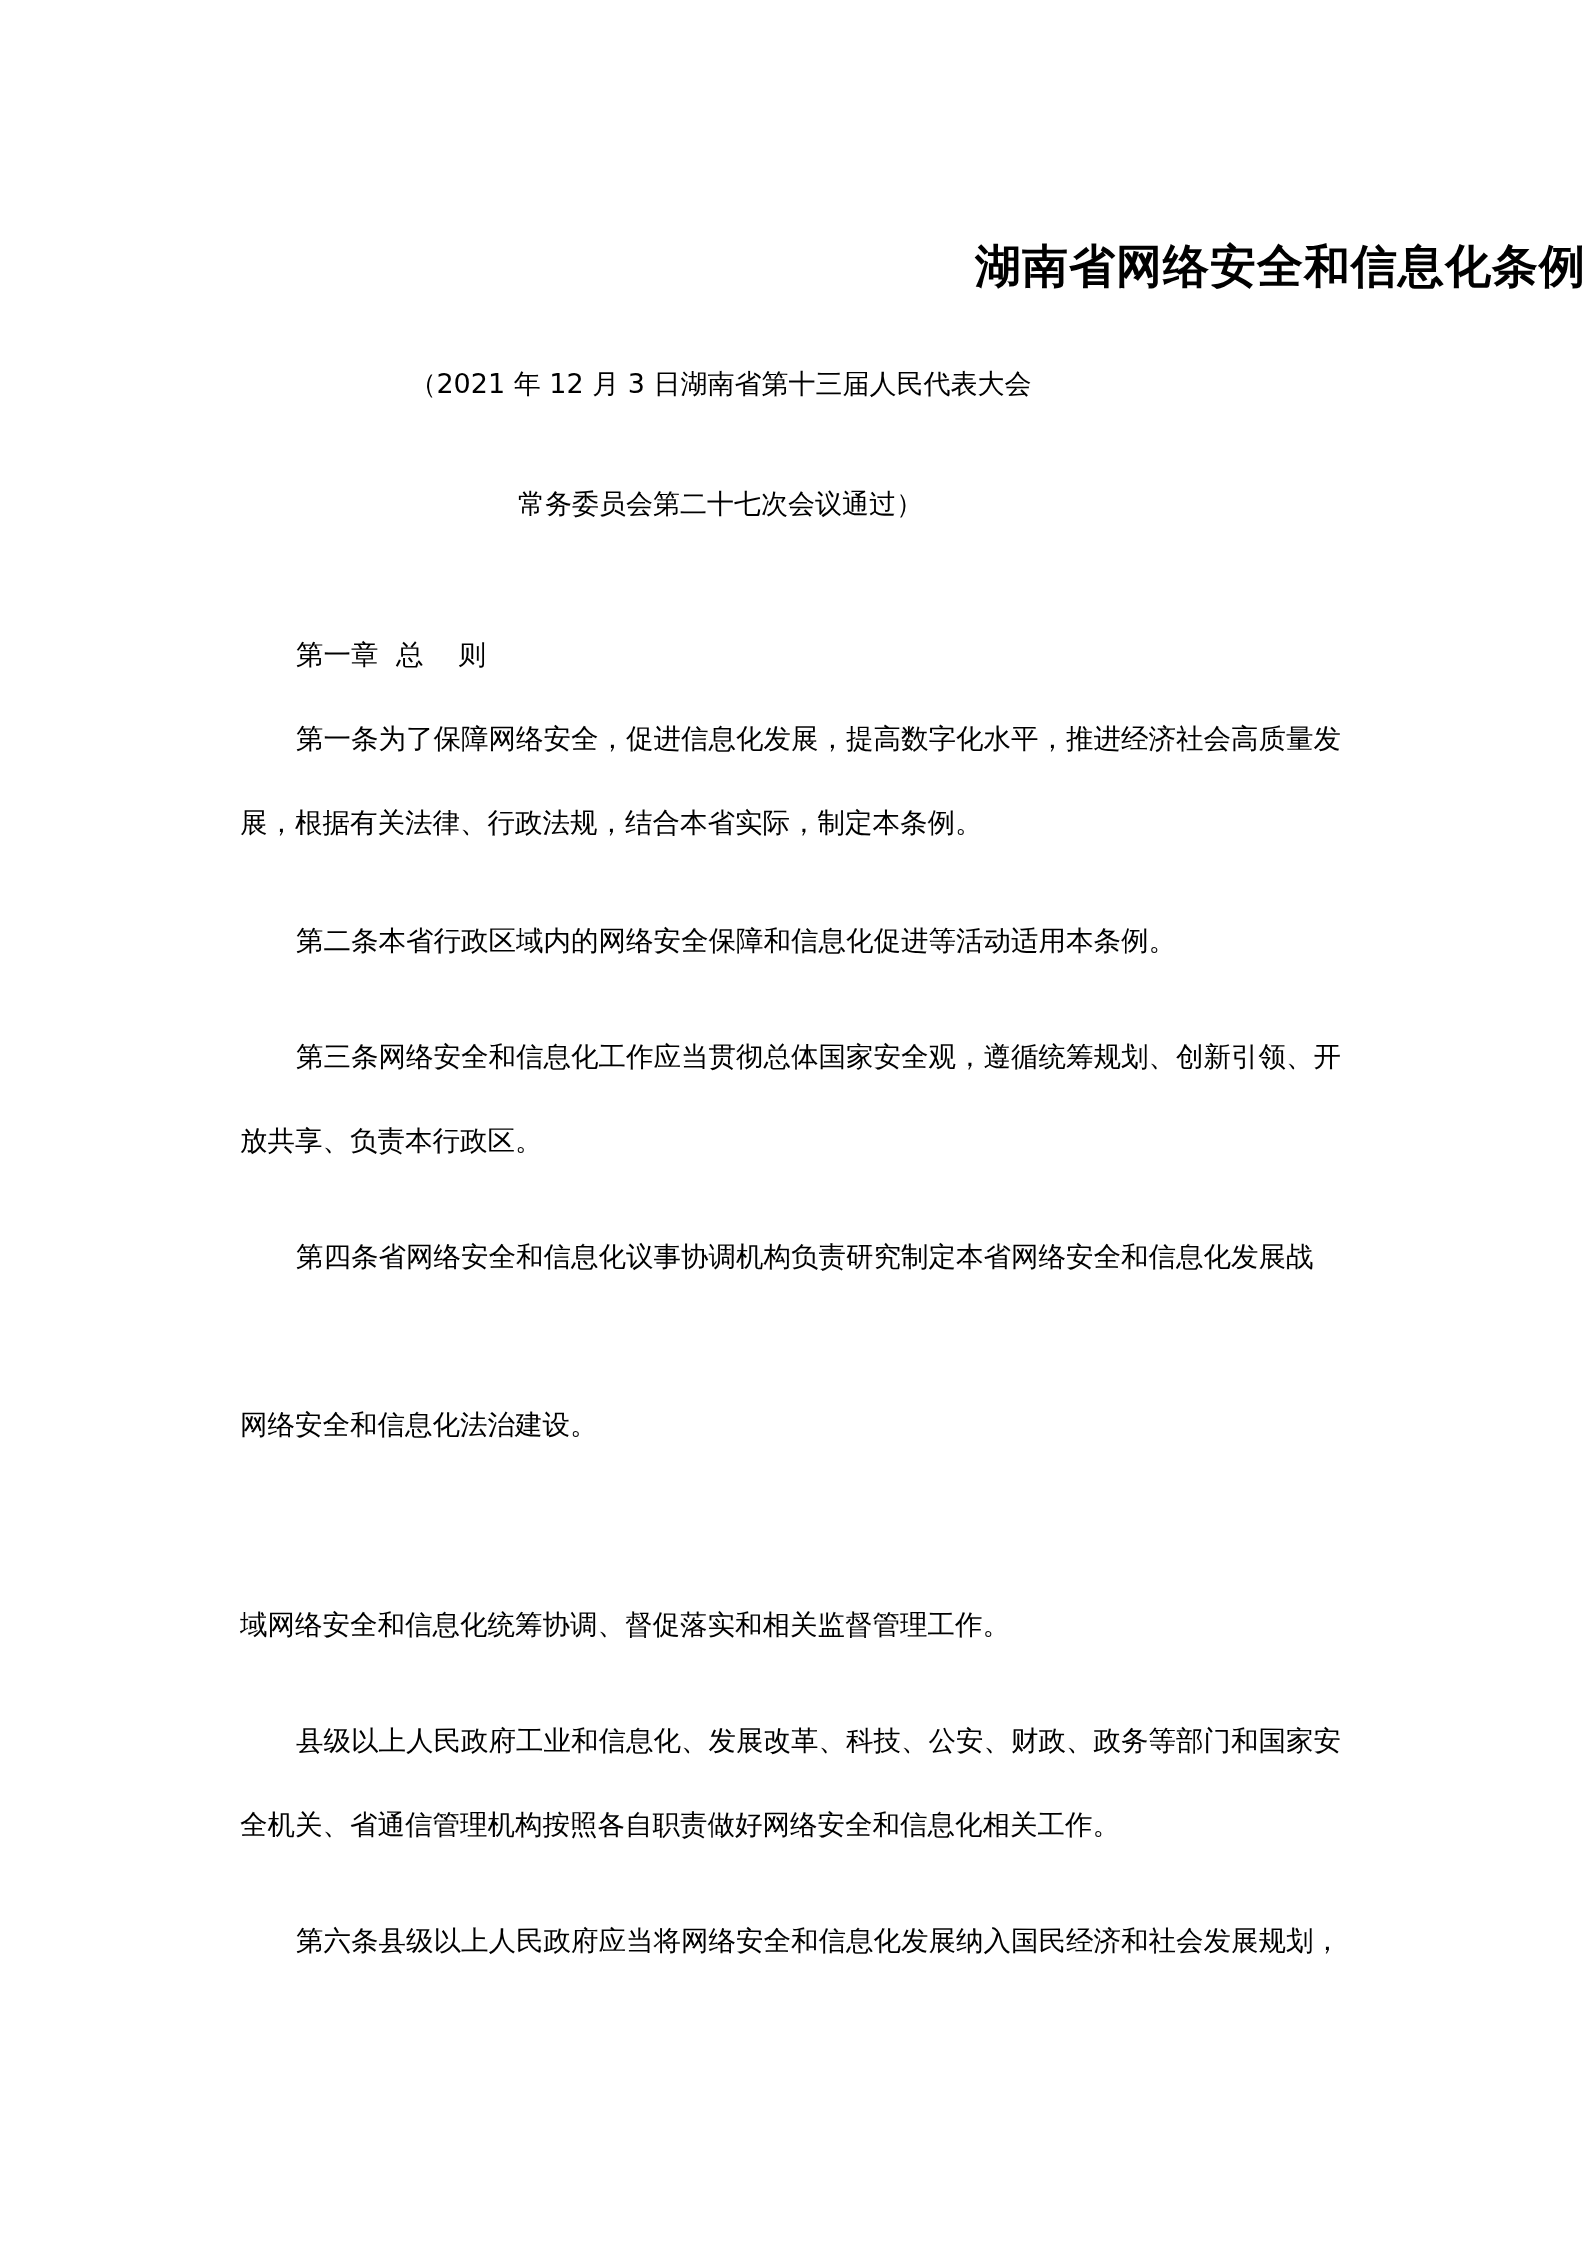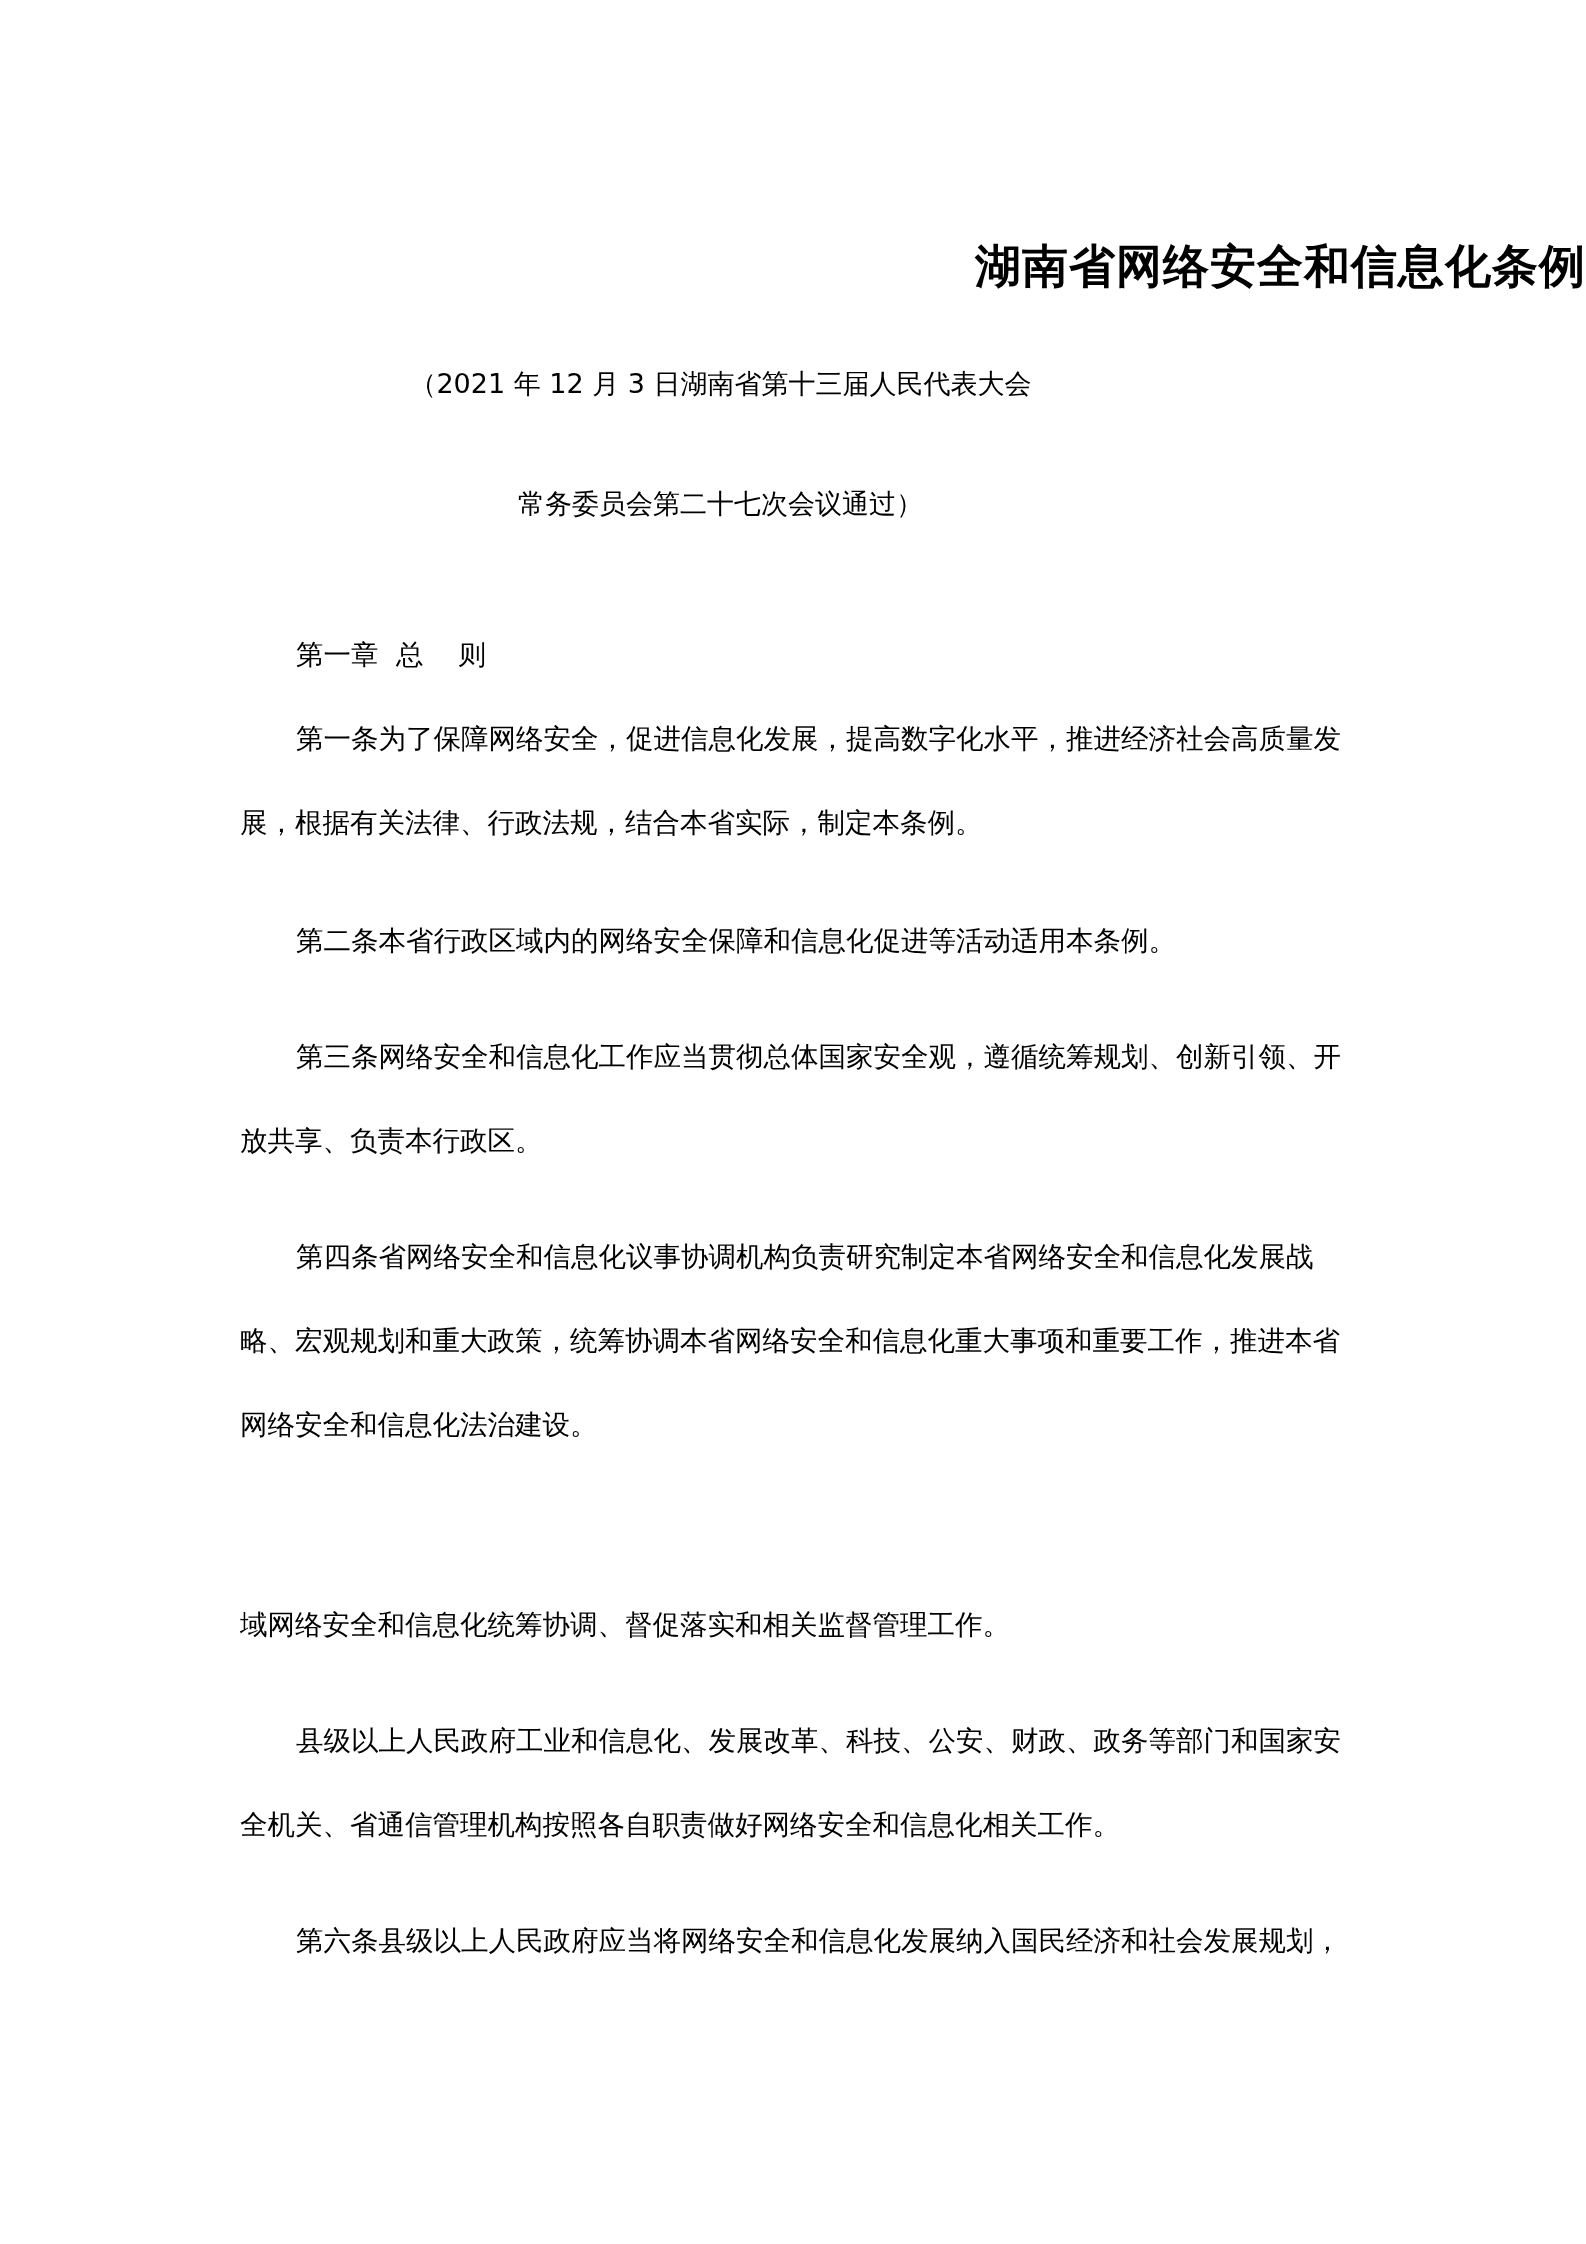--- a/index.html
+++ b/index.html
@@ -25,21 +25,20 @@
 
   <div class="line indent" style="top:718px;">第一条为了保障网络安全，促进信息化发展，提高数字化水平，推进经济社会高质量发</div>
   <div class="line" style="top:802px;text-align:center;">展，根据有关法律、行政法规，结合本省实际，制定本条例。</div>
 
   <div class="line indent" style="top:920px;text-align:center;">第二条本省行政区域内的网络安全保障和信息化促进等活动适用本条例。</div>
 
   <div class="line indent" style="top:1036px;">第三条网络安全和信息化工作应当贯彻总体国家安全观，遵循统筹规划、创新引领、开</div>
   <div class="line" style="top:1120px;">放共享、负责本行政区。</div>
 
   <div class="line indent" style="top:1236px;">第四条省网络安全和信息化议事协调机构负责研究制定本省网络安全和信息化发展战</div>
-  <div class="line" style="top:1320px;">略、宏观规划和重大政策，统筹协调本省网络安全和信息化重大事项和重要工作，推进本省</div>
   <div class="line" style="top:1404px;">网络安全和信息化法治建设。</div>
 
   <div class="line" style="top:1604px;">域网络安全和信息化统筹协调、督促落实和相关监督管理工作。</div>
 
   <div class="line indent" style="top:1720px;">县级以上人民政府工业和信息化、发展改革、科技、公安、财政、政务等部门和国家安</div>
   <div class="line" style="top:1804px;">全机关、省通信管理机构按照各自职责做好网络安全和信息化相关工作。</div>
 
   <div class="line indent" style="top:1920px;">第六条县级以上人民政府应当将网络安全和信息化发展纳入国民经济和社会发展规划，</div>
 </div>
 

